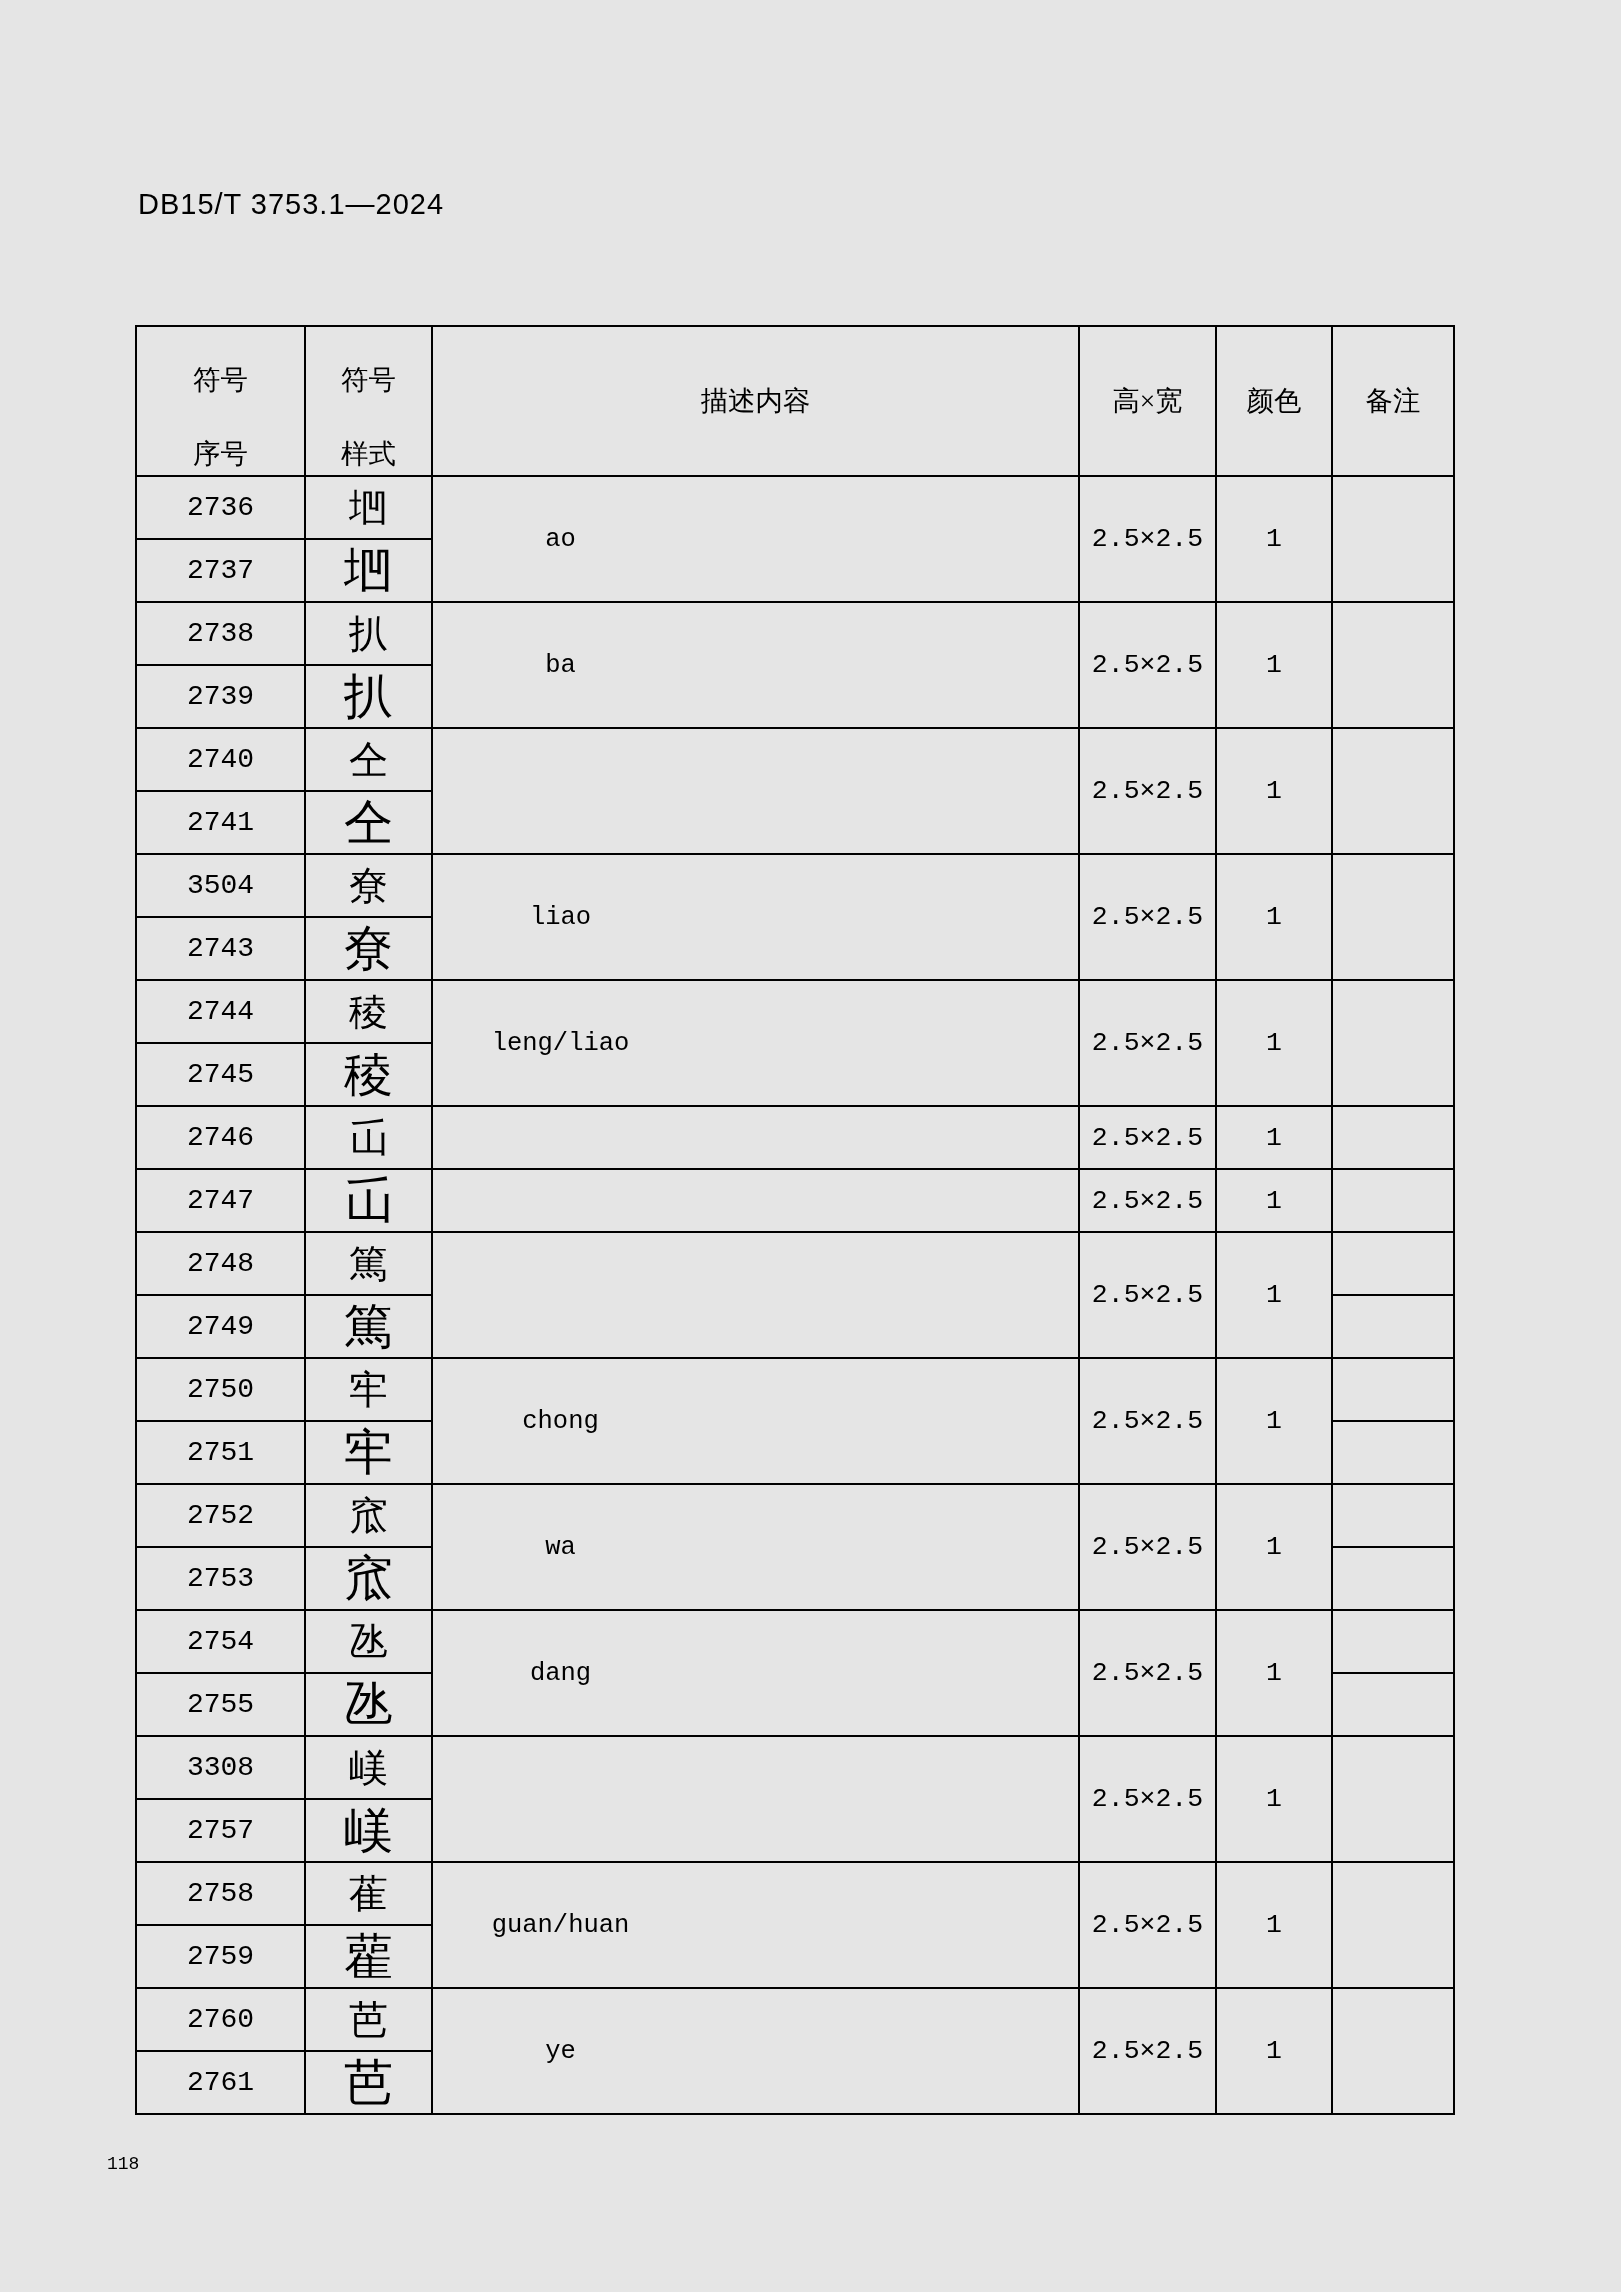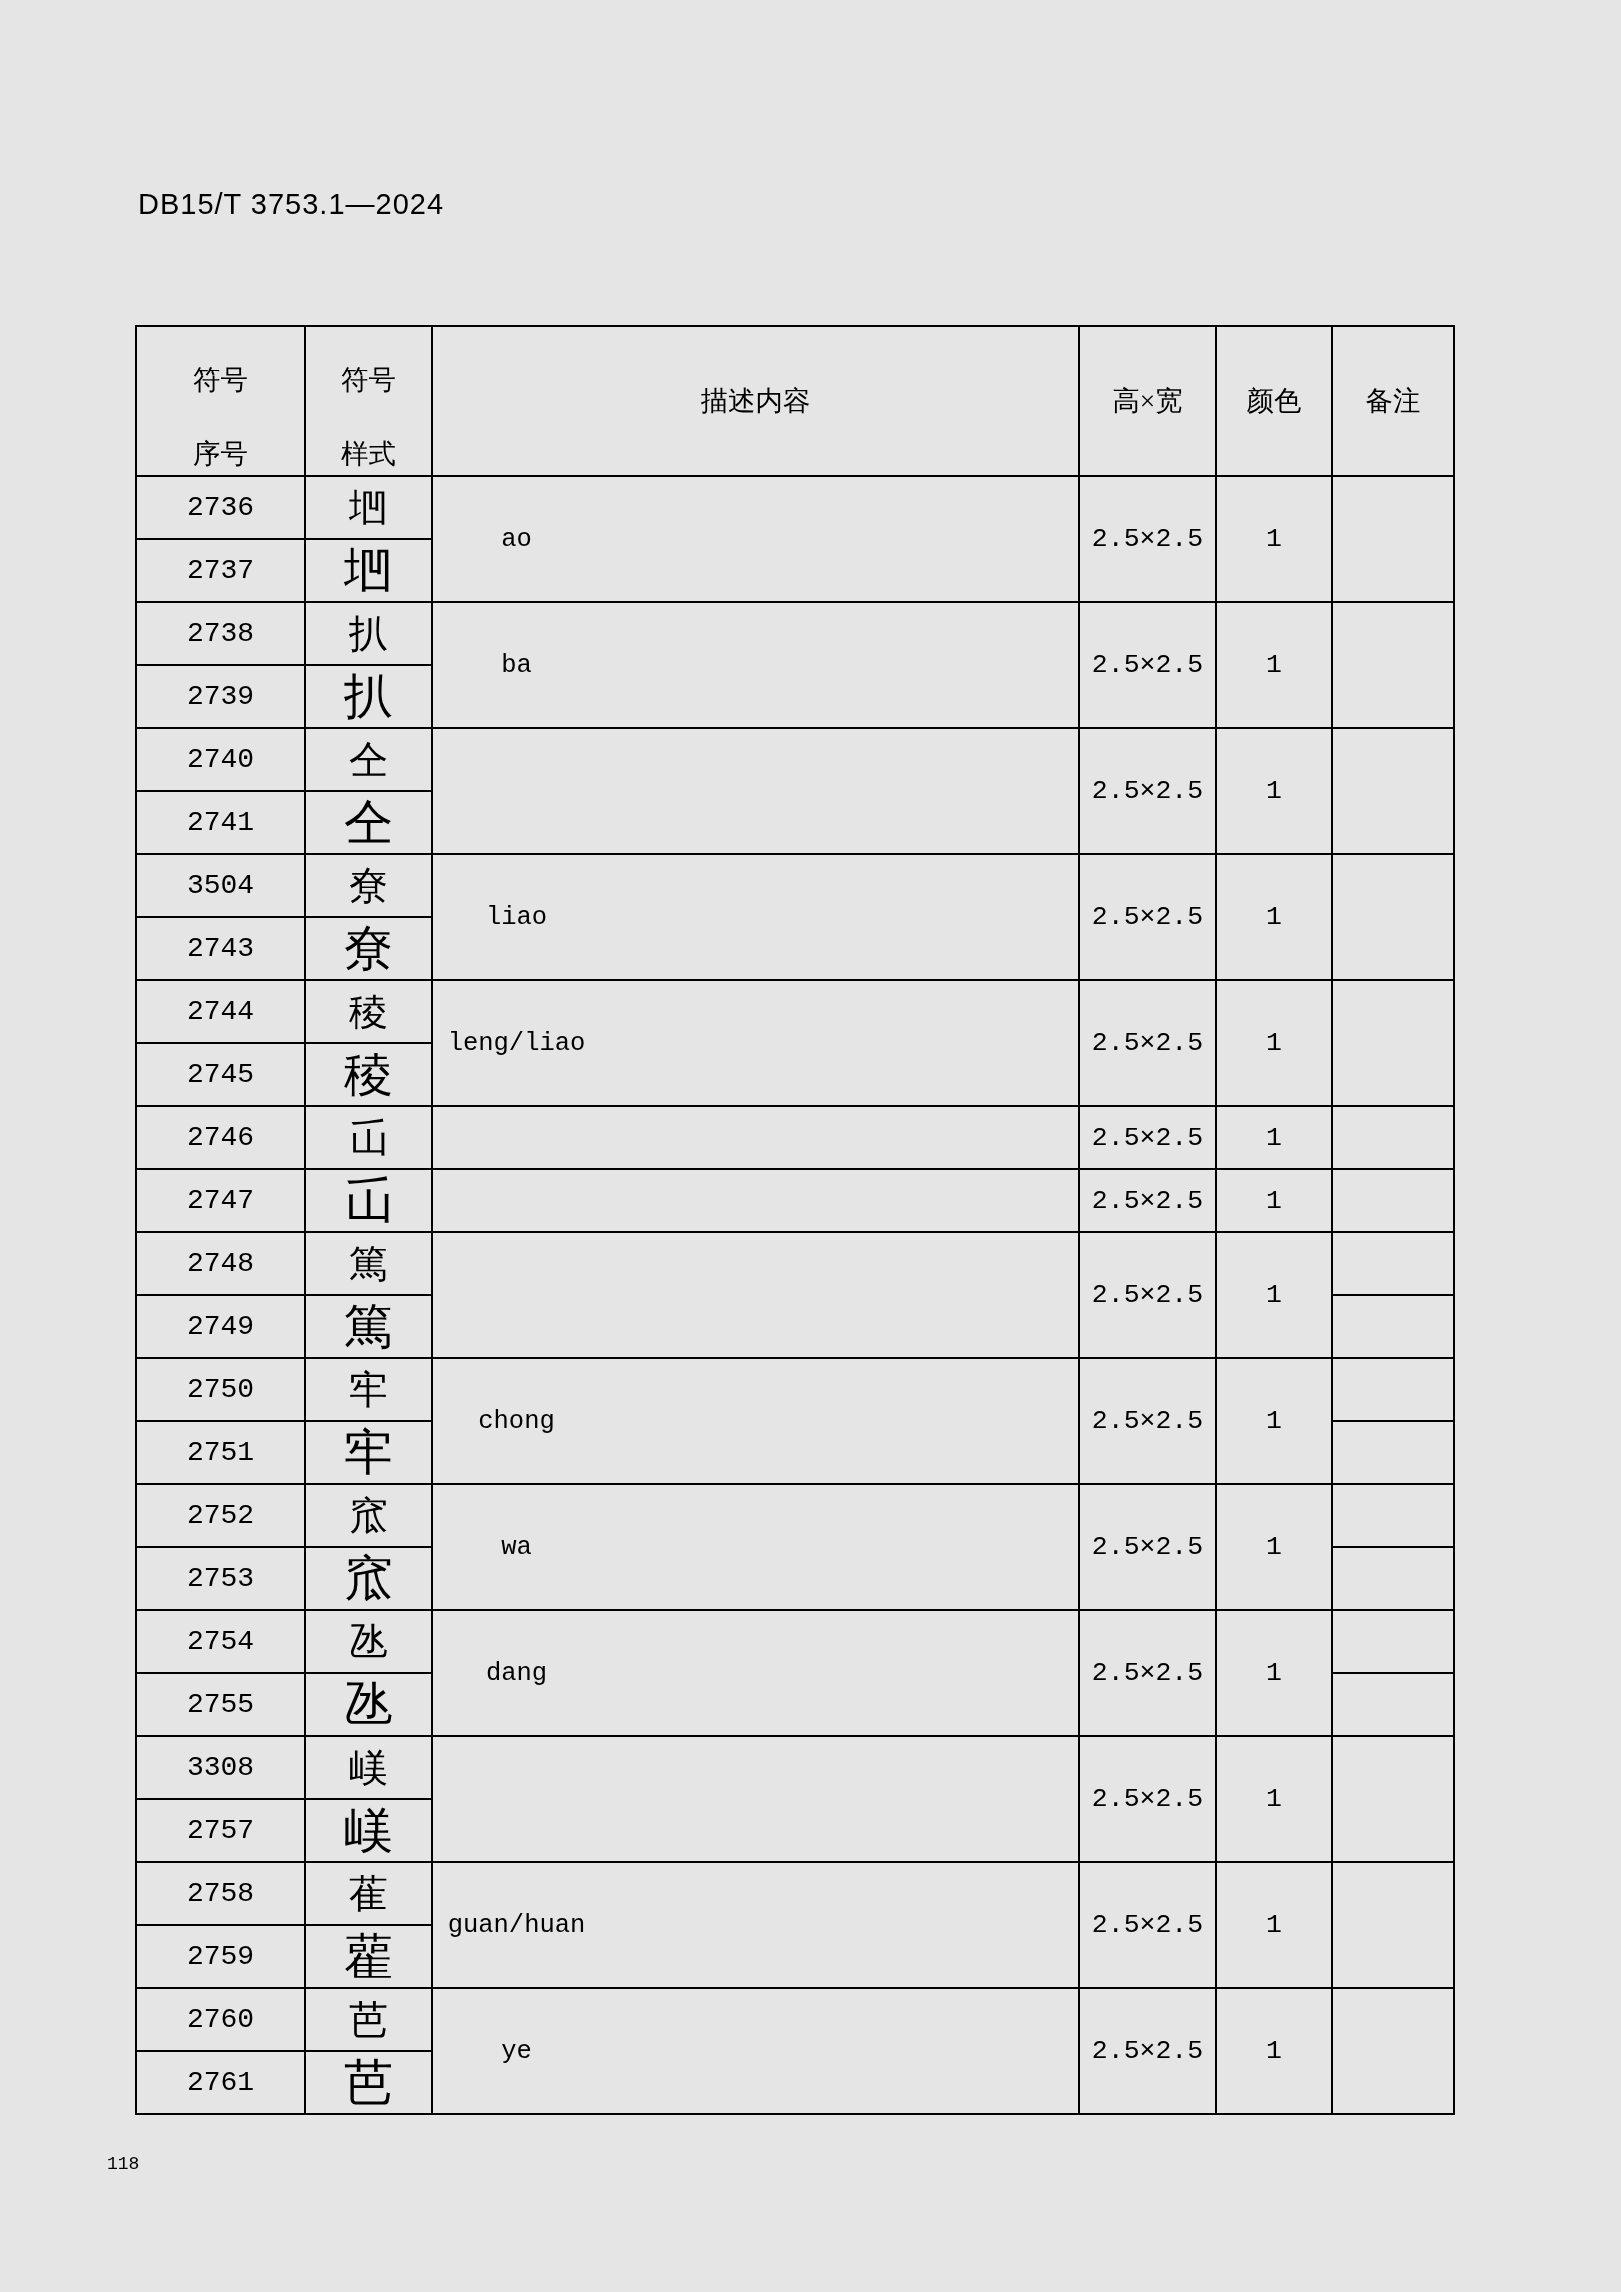--- a/index.html
+++ b/index.html
@@ -45,21 +45,21 @@
     font-size:28px;
     margin-left:44px;
   }
   .glyph-cell{font-family:"Liberation Serif",serif;line-height:1;}
   .glyph-light{font-size:39px;font-weight:normal;}
   .glyph-bold{font-size:49px;font-weight:bold;}
   .desc-cell{text-align:left;}
   .desc-box{
     width:167px;text-align:center;
     font-family:"Liberation Mono",monospace;
-    font-size:25.5px;white-space:nowrap;
+    font-size:25.5px;white-space:nowrap;margin-left:44px;
   }
   .size-cell,.color-cell{
     font-family:"Liberation Mono",monospace;
     font-size:26.5px;
   }
   .remark-cell{font-size:25.5px;}
   .page-number{
     position:absolute;left:107px;top:2154px;
     font-family:"Liberation Mono",monospace;
     font-size:18px;

